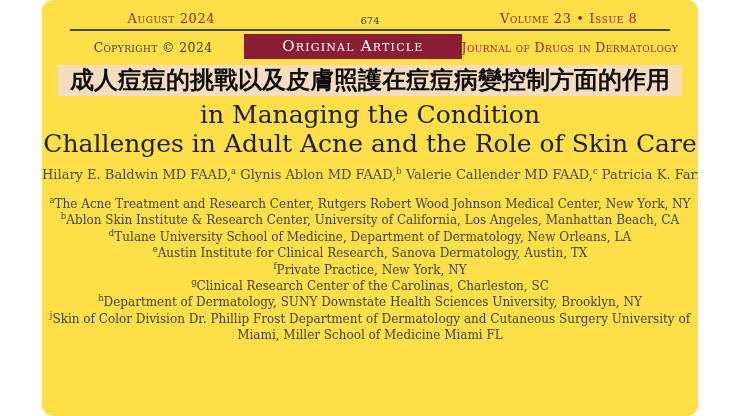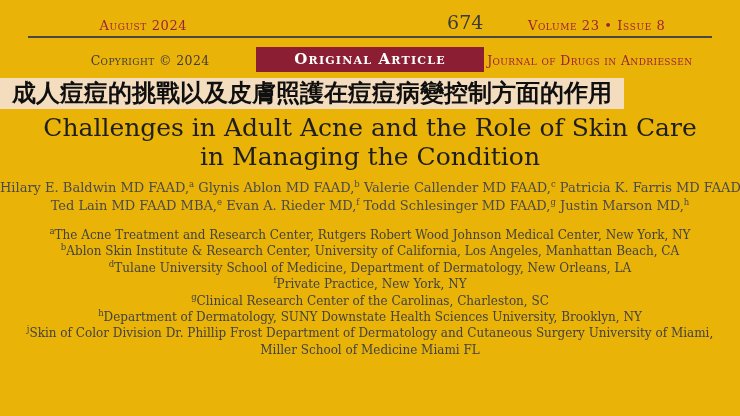--- a/index.html
+++ b/index.html
@@ -1,55 +1,56 @@
 <!DOCTYPE html>
 <html><head>
 <meta charset="utf-8">
 <style>
   html, body { margin:0; padding:0; background:#ffffff; }
   .page {
     position:relative;
-    width:740px; height:416px;
+    width:656px; height:416px;
     margin:0 auto;
-    background:#eab308;
+    background:#fde047;
     font-family:"DejaVu Serif","Liberation Serif",serif;
     color:#222;
     overflow:hidden;
+    border-radius:11px;
   }
 
   
   .header-top {
     display:grid;
     grid-template-columns:1fr 1fr 1fr;
     align-items:end;
     padding:11px 30px 1px 30px;
   }
   .issue-date, .volume-issue {
     color:#9c2139;
     font-variant:small-caps;
     font-size:13px;
     letter-spacing:.6px;
     text-align:center;
     white-space:nowrap;
   }
   .page-number {
-    text-align:right;
+    text-align:center;
     color:#3a3a3a;
-    font-size:19px;
+    font-size:10px;
   }
   .rule {
     border-top:2px solid #4a4744;
     margin:2px 28px 0 28px;
   }
   .header-bottom {
     display:grid;
     grid-template-columns:1fr auto 1fr;
     align-items:start;
-    padding:0 44px;
-    margin-top:10px;
+    padding:0 20px;
+    margin-top:4px;
   }
   .copyright, .journal-name {
     color:#3e3b38;
     font-variant:small-caps;
     font-size:12.5px;
     letter-spacing:.4px;
     text-align:center;
     padding-top:5px;
     white-space:nowrap;
   }
@@ -57,25 +58,24 @@
   .article-type-badge {
     background:#8b1e32;
     color:#ffffff;
     font-variant:small-caps;
     font-size:15px;
     letter-spacing:1.2px;
     padding:3px 38px 4px 38px;
     margin-top:-1px;
     text-align:left;
     white-space:nowrap;
-    font-weight:bold;
   }
 
   
-  .translation-wrap { margin-top:6px; height:31px; }
+  .translation-wrap { text-align:center; margin-top:6px; height:31px; }
   .translation-band {
     display:inline-block;
     background:#f4ddbe;
     color:#0f0f0f;
     font-family:"DejaVu Sans","Liberation Sans",sans-serif;
     font-weight:bold;
     font-size:24px;
     line-height:31px;
     padding:0 12px;
     white-space:nowrap;
@@ -121,40 +121,40 @@
     <div class="issue-date">August 2024</div>
     <div class="page-number">674</div>
     <div class="volume-issue">Volume 23 • Issue 8</div>
   </div>
 
   <div class="rule"></div>
 
   <div class="header-bottom">
     <div class="copyright">Copyright © 2024</div>
     <div class="article-type-badge">Original Article</div>
-    <div class="journal-name">Journal of Drugs in Andriessen</div>
+    <div class="journal-name">Journal of Drugs in Dermatology</div>
   </div>
 
   <div class="translation-wrap">
     <span class="translation-band">成人痘痘的挑戰以及皮膚照護在痘痘病變控制方面的作用</span>
   </div>
 
   <div class="article-title">
+    <div class="t-line">in Managing the Condition</div>
     <div class="t-line">Challenges in Adult Acne and the Role of Skin Care</div>
-    <div class="t-line">in Managing the Condition</div>
   </div>
 
   <div class="authors">
       <div class="author-line">Hilary E. Baldwin MD FAAD,<sup>a</sup> Glynis Ablon MD FAAD,<sup>b</sup> Valerie Callender MD FAAD,<sup>c</sup> Patricia K. Farris MD FAAD,</div>
-      <div class="author-line">Ted Lain MD FAAD MBA,<sup>e</sup> Evan A. Rieder MD,<sup>f</sup> Todd Schlesinger MD FAAD,<sup>g</sup> Justin Marson MD,<sup>h</sup></div>
     </div>
 
   <div class="affiliations">
       <div class="affil-line"><sup>a</sup>The Acne Treatment and Research Center, Rutgers Robert Wood Johnson Medical Center, New York, NY</div>
       <div class="affil-line"><sup>b</sup>Ablon Skin Institute &amp; Research Center, University of California, Los Angeles, Manhattan Beach, CA</div>
       <div class="affil-line"><sup>d</sup>Tulane University School of Medicine, Department of Dermatology, New Orleans, LA</div>
+      <div class="affil-line"><sup>e</sup>Austin Institute for Clinical Research, Sanova Dermatology, Austin, TX</div>
       <div class="affil-line"><sup>f</sup>Private Practice, New York, NY</div>
       <div class="affil-line"><sup>g</sup>Clinical Research Center of the Carolinas, Charleston, SC</div>
       <div class="affil-line"><sup>h</sup>Department of Dermatology, SUNY Downstate Health Sciences University, Brooklyn, NY</div>
       <div class="affil-line"><sup>j</sup>Skin of Color Division Dr. Phillip Frost Department of Dermatology and Cutaneous Surgery University of Miami, Miller School of Medicine Miami FL</div>
     </div>
 
 </div>
 
 </body></html>

